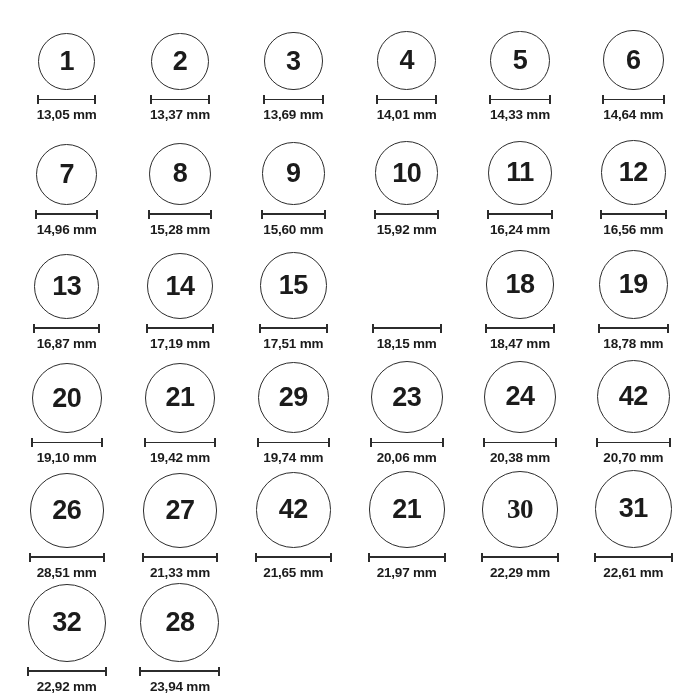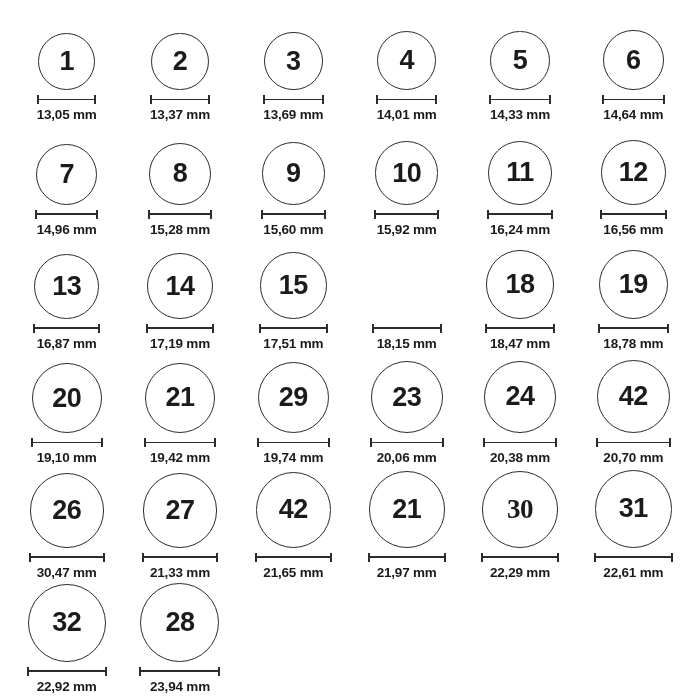--- a/index.html
+++ b/index.html
@@ -261,21 +261,21 @@
     </div>
     <div class="measure" style="width: 75.5px;"></div>
     <div class="mm">20,70 mm</div>
   </div>
 
   <div class="cell">
     <div class="circle" style="width: 74.1875px; height: 74.1875px;">
       <span class="num">26</span>
     </div>
     <div class="measure" style="width: 76.1875px;"></div>
-    <div class="mm">30,47 mm</div>
+    <div class="mm">28,51 mm</div>
   </div>
 
   <div class="cell">
     <div class="circle" style="width: 74.875px; height: 74.875px;">
       <span class="num">27</span>
     </div>
     <div class="measure" style="width: 76.875px;"></div>
     <div class="mm">21,33 mm</div>
   </div>
 

